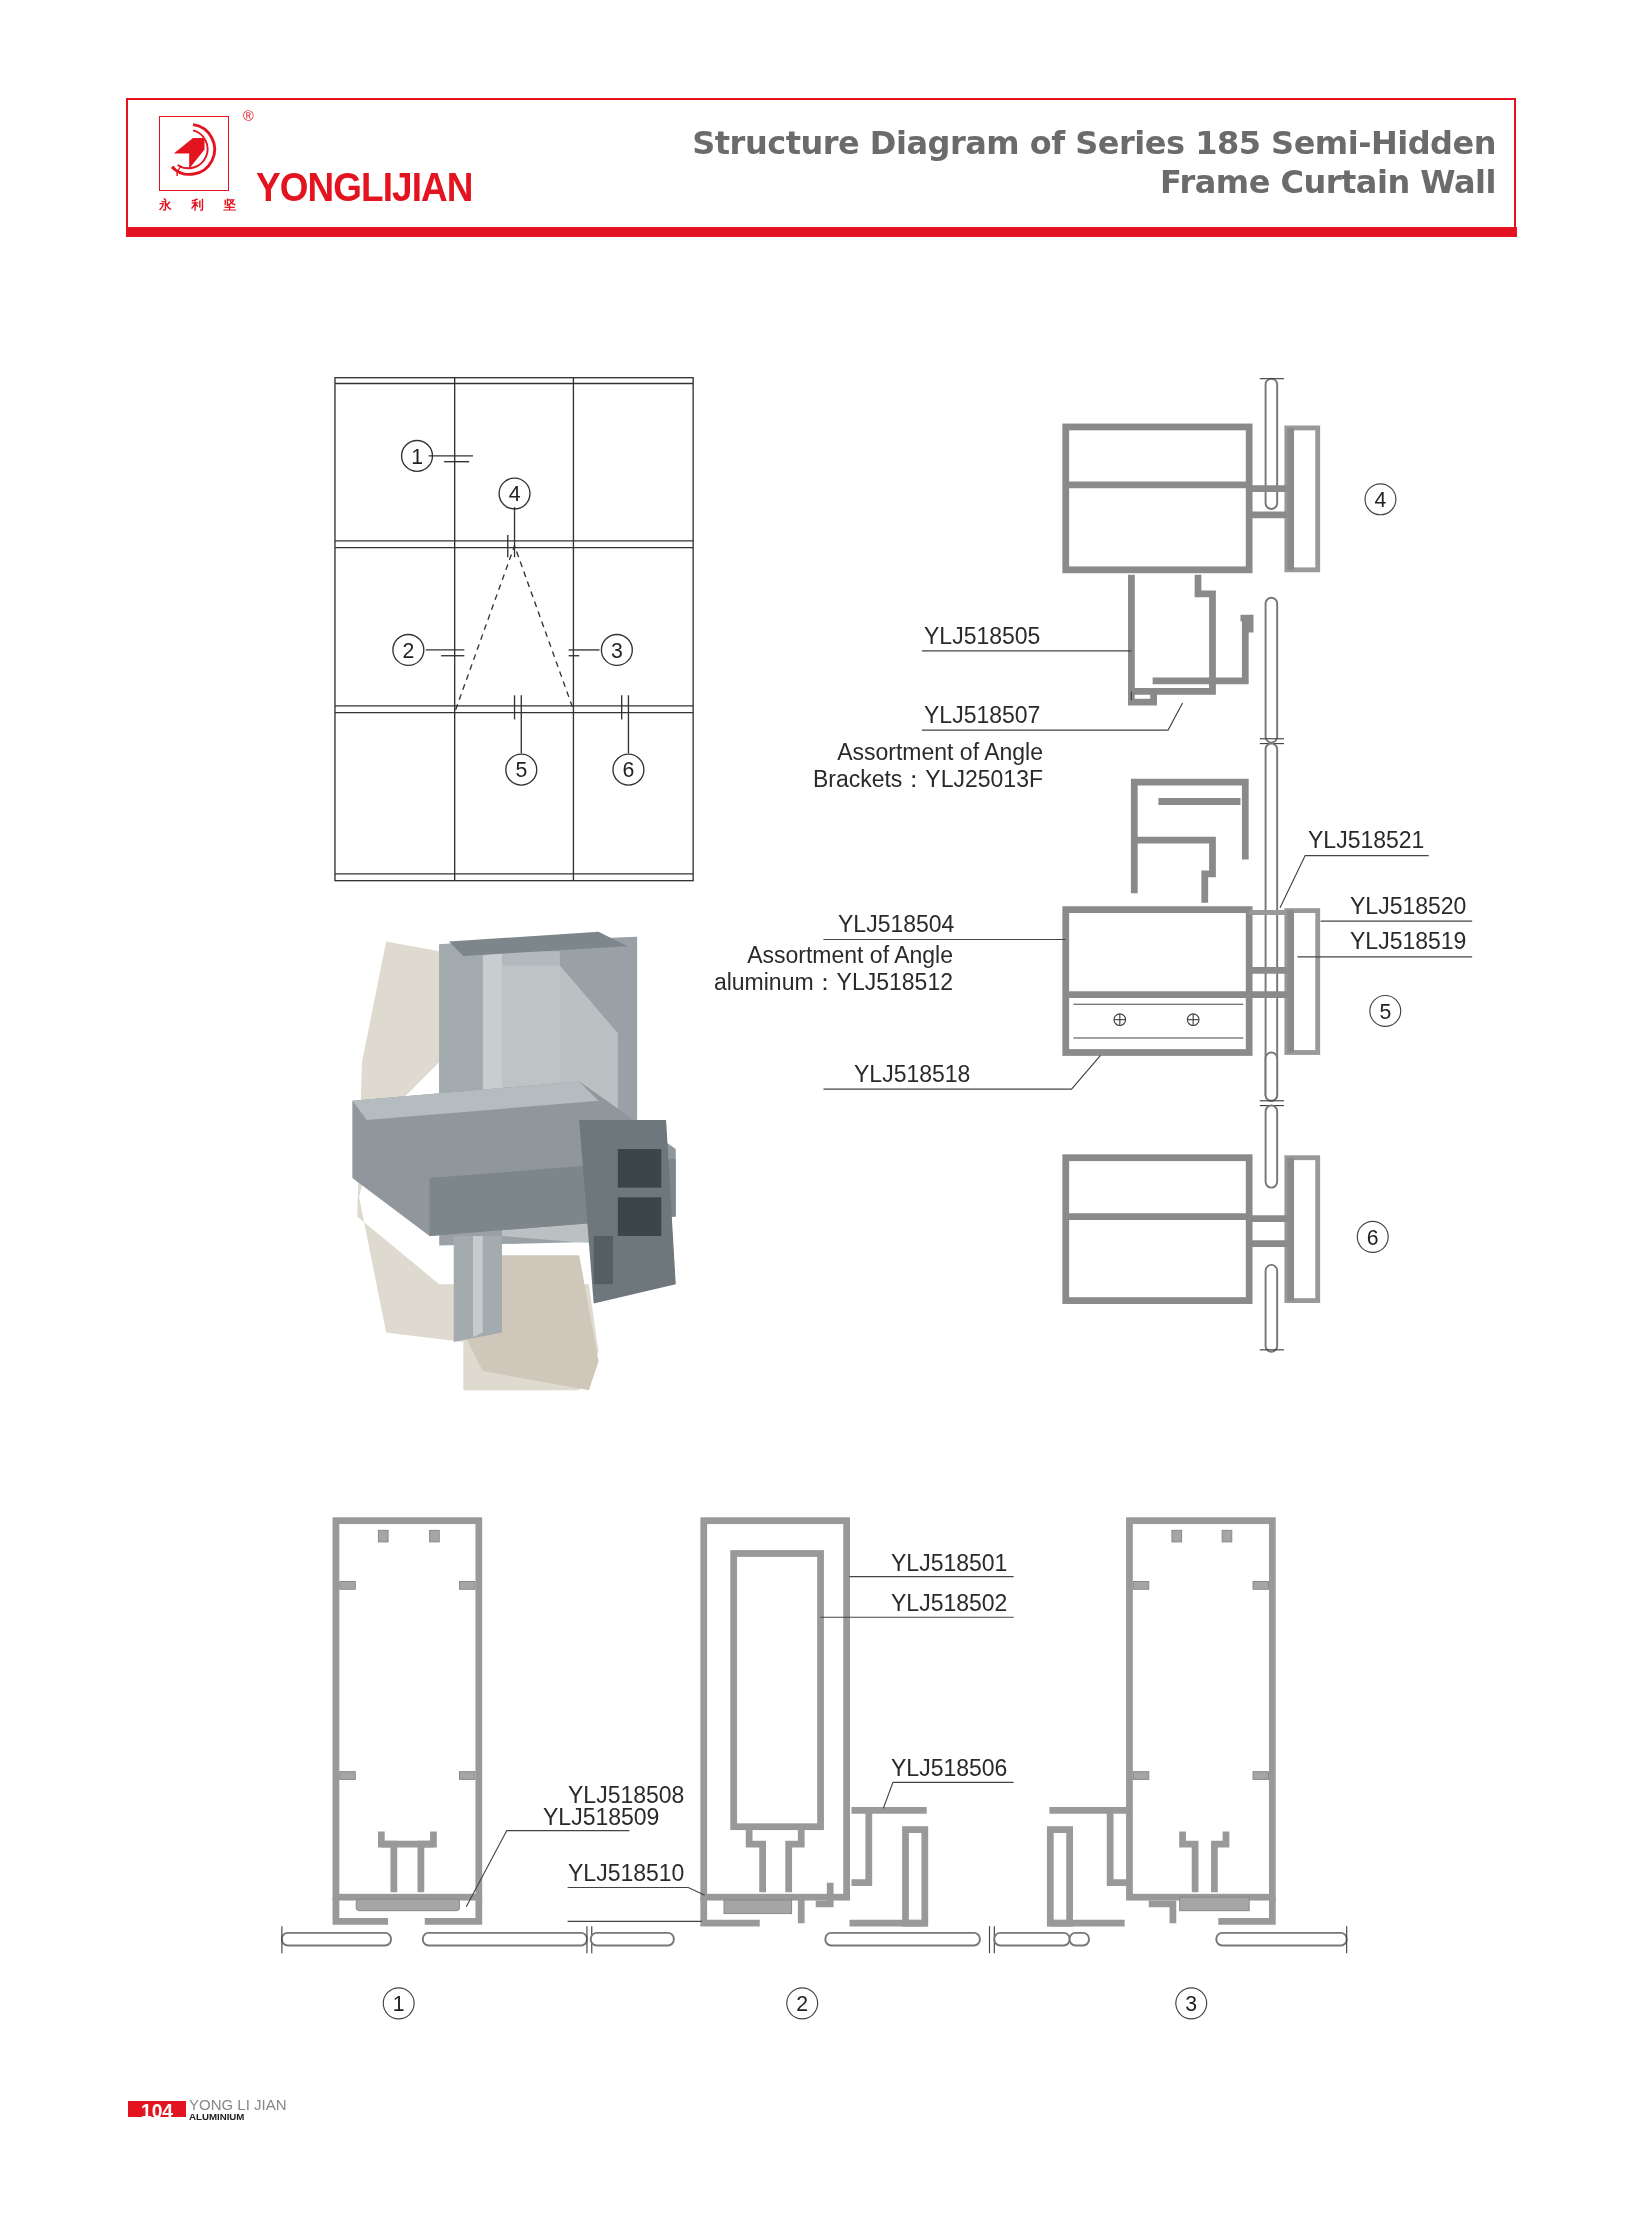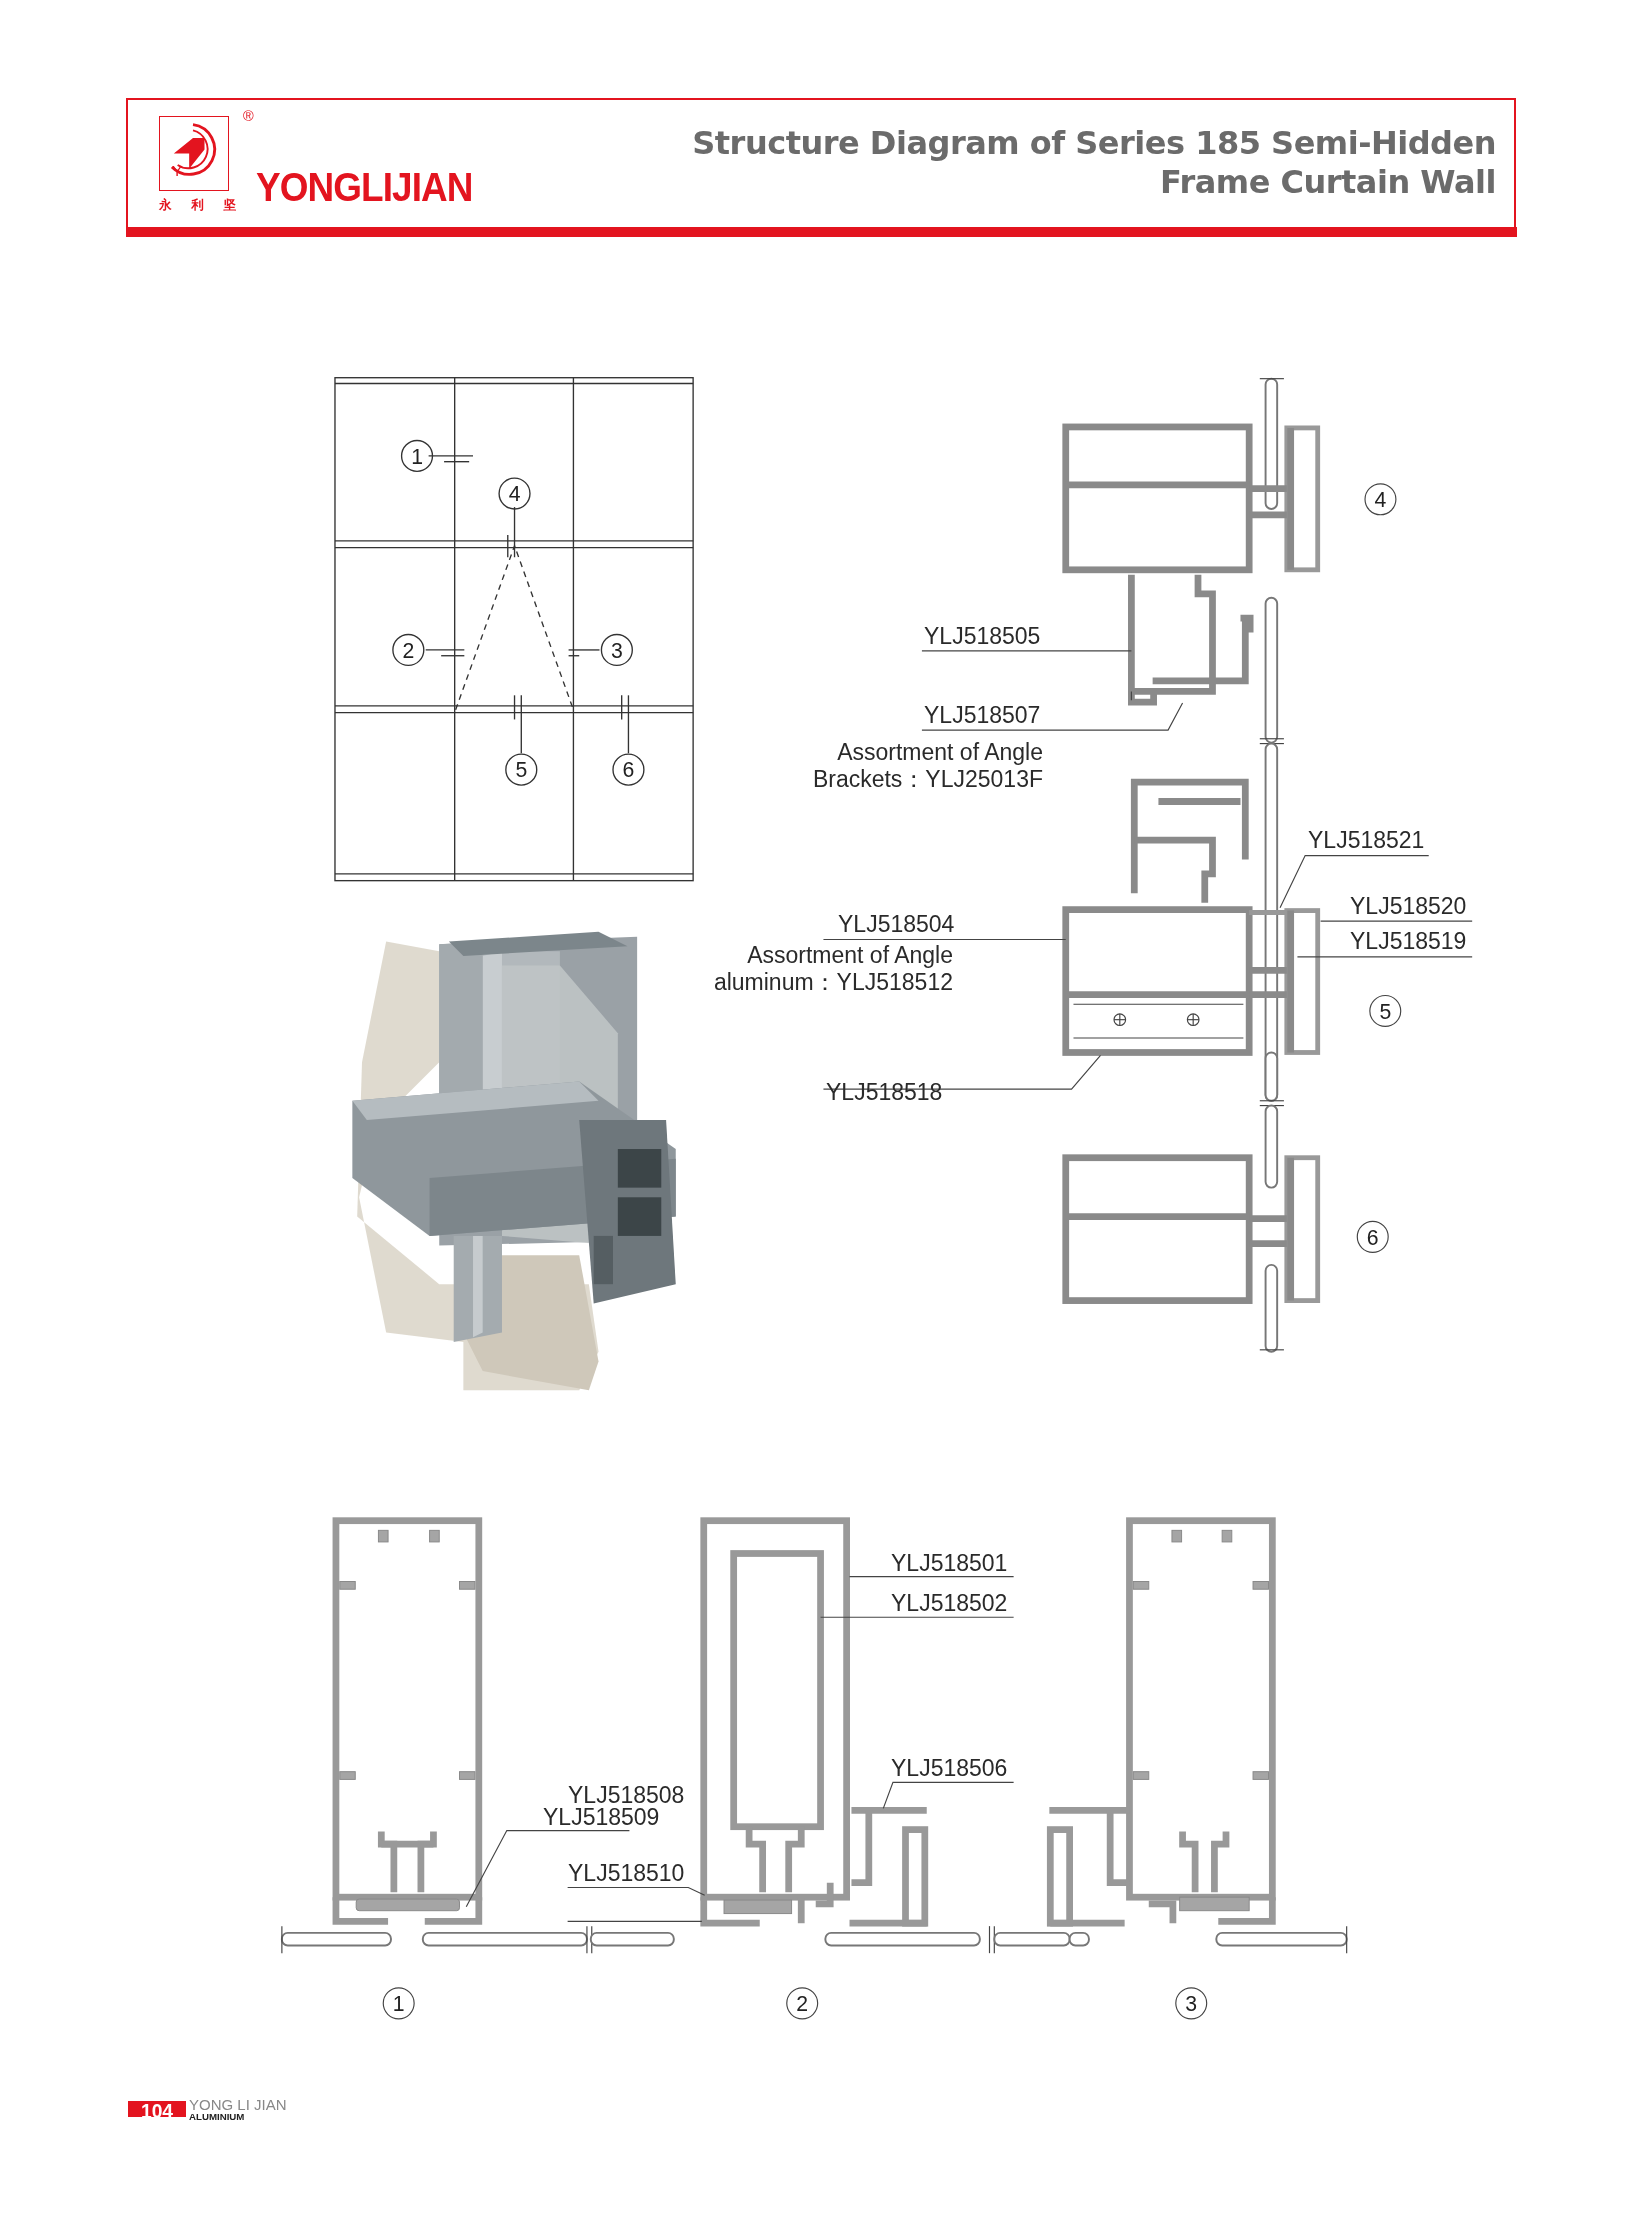--- a/index.html
+++ b/index.html
@@ -208,21 +208,21 @@
 <div class="abs lbl" style="left:924px;top:702px;">YLJ518507</div>
 <div class="abs lbl r" style="right:601px;top:739px;">Assortment of Angle</div>
 <div class="abs lbl r" style="right:601px;top:766px;">Brackets：YLJ25013F</div>
 
 <div class="abs lbl" style="left:1308px;top:827px;">YLJ518521</div>
 <div class="abs lbl" style="left:1350px;top:893px;">YLJ518520</div>
 <div class="abs lbl" style="left:1350px;top:928px;">YLJ518519</div>
 <div class="abs lbl" style="left:826px;top:911px;margin-left:12px;">YLJ518504</div>
 <div class="abs lbl r" style="right:691px;top:942px;">Assortment of Angle</div>
 <div class="abs lbl r" style="right:691px;top:969px;">aluminum：YLJ518512</div>
-<div class="abs lbl" style="left:826px;top:1061px;margin-top:18px;">YLJ518518</div>
+<div class="abs lbl" style="left:854px;top:1061px;">YLJ518518</div>
 
 <svg width="1644" height="2216" viewBox="0 0 1703 2295">
   <defs>
     <style>.p{fill:none;stroke:#999;stroke-width:7;} .pf{fill:#a5a5a5;stroke:#888;stroke-width:1;} .t{stroke:#444;stroke-width:1.2;fill:none;} .g{fill:#fff;stroke:#777;stroke-width:2;}</style>
   </defs>
 
   <g>
     <rect class="p" x="348" y="1575" width="148" height="390"></rect>
     <rect class="pf" x="392" y="1585" width="10" height="12"></rect>
       <rect class="pf" x="445" y="1585" width="10" height="12"></rect>

